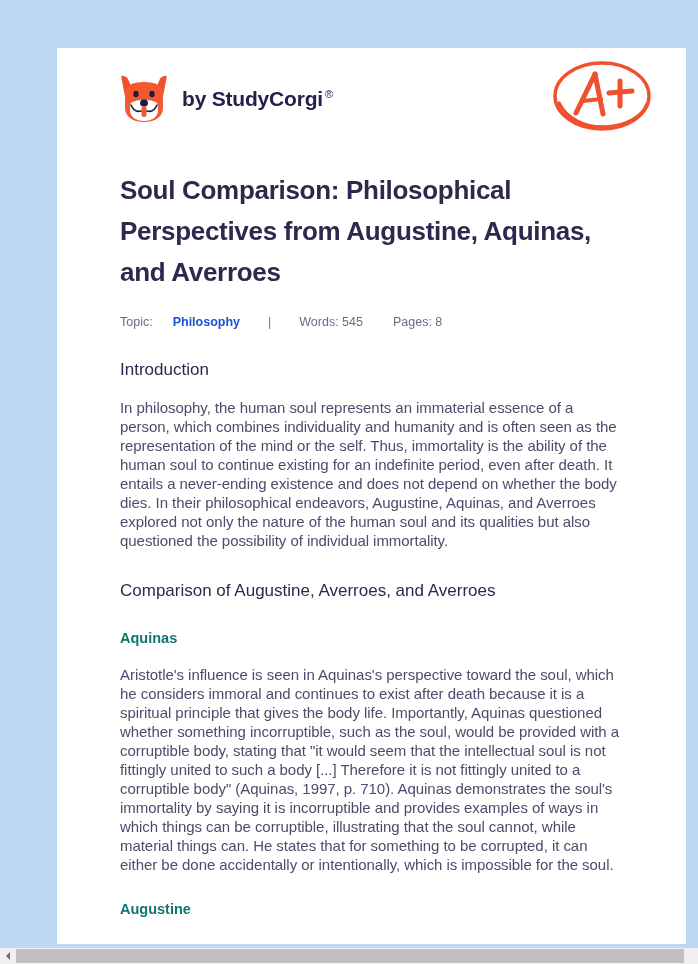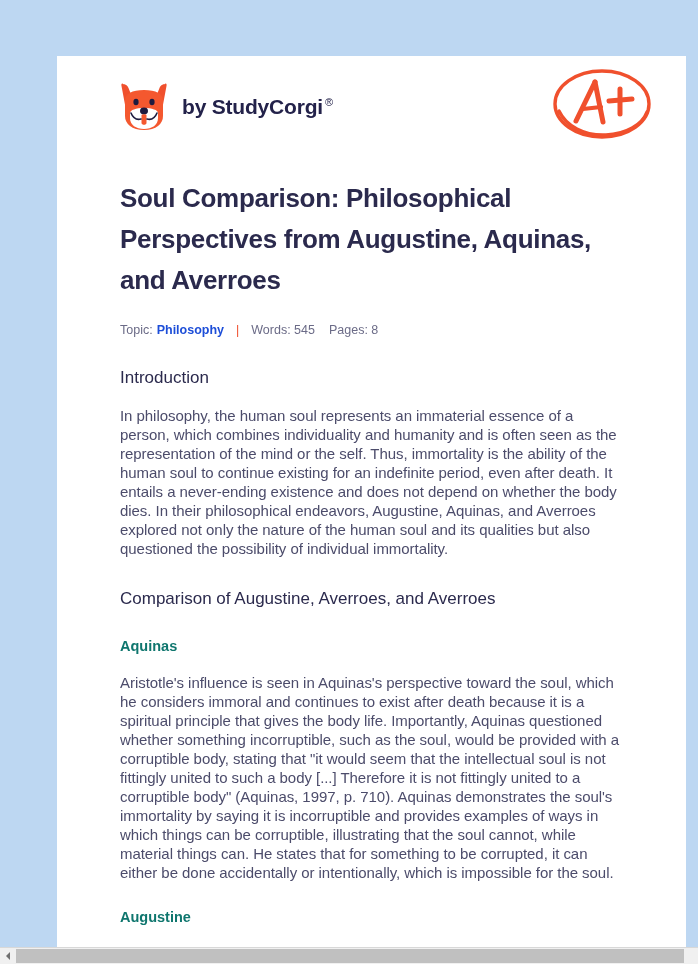--- a/index.html
+++ b/index.html
@@ -12,21 +12,21 @@
     background: #bdd7f2;
     font-family: "Liberation Sans", sans-serif;
     overflow: hidden;
     position: relative;
   }
 
   
   .page-card {
     position: absolute;
     left: 57px;
-    top: 56px;
+    top: 48px;
     width: 629px;
     height: 896px;
     background: #ffffff;
     overflow: hidden;
   }
 
   
   .doc-header {
     position: relative;
     height: 108px;
@@ -84,21 +84,21 @@
     margin: 14px 0 0 0;
     letter-spacing: -0.3px;
   }
 
   .meta {
     margin-top: 22px;
     font-size: 12.5px;
     color: #6b6b87;
     display: flex;
     align-items: center;
-    gap: 0;
+    gap: 16px;
     white-space: nowrap;
   }
   .meta .meta-label { color: #6b6b87; }
   .meta .topic-link {
     color: #1d4ed8;
     font-weight: bold;
     margin-left: 4px;
     text-decoration: none;
   }
   .meta .sep {

